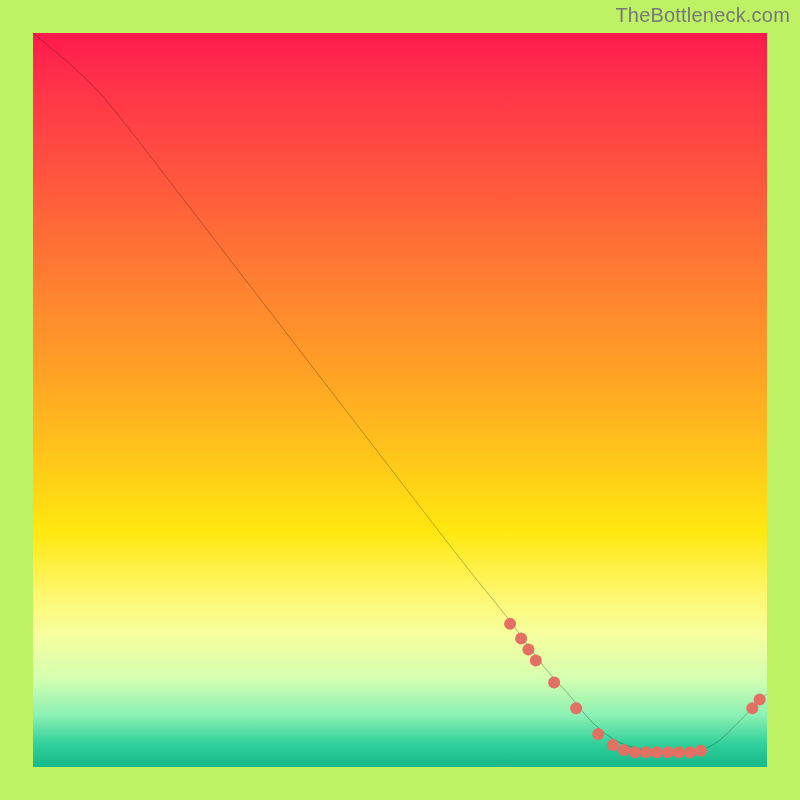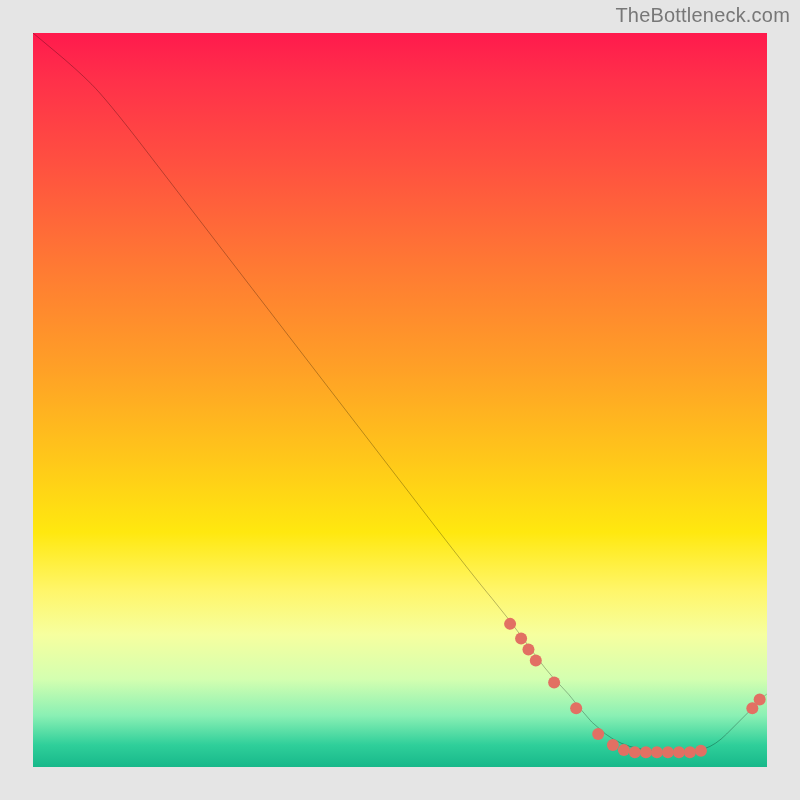--- a/index.html
+++ b/index.html
@@ -8,21 +8,21 @@
     width: 800px;
     height: 800px;
     background: #000;
     overflow: hidden;
     font-family: Arial, Helvetica, sans-serif;
   }
   .frame {
     position: relative;
     width: 800px;
     height: 800px;
-    background: #e5e5e5;
+    background: #bef264;
   }
   .watermark {
     position: absolute;
     top: 4px;
     right: 10px;
     color: #777;
     font-size: 20px;
     font-weight: 500;
     letter-spacing: 0.2px;
     z-index: 5;

